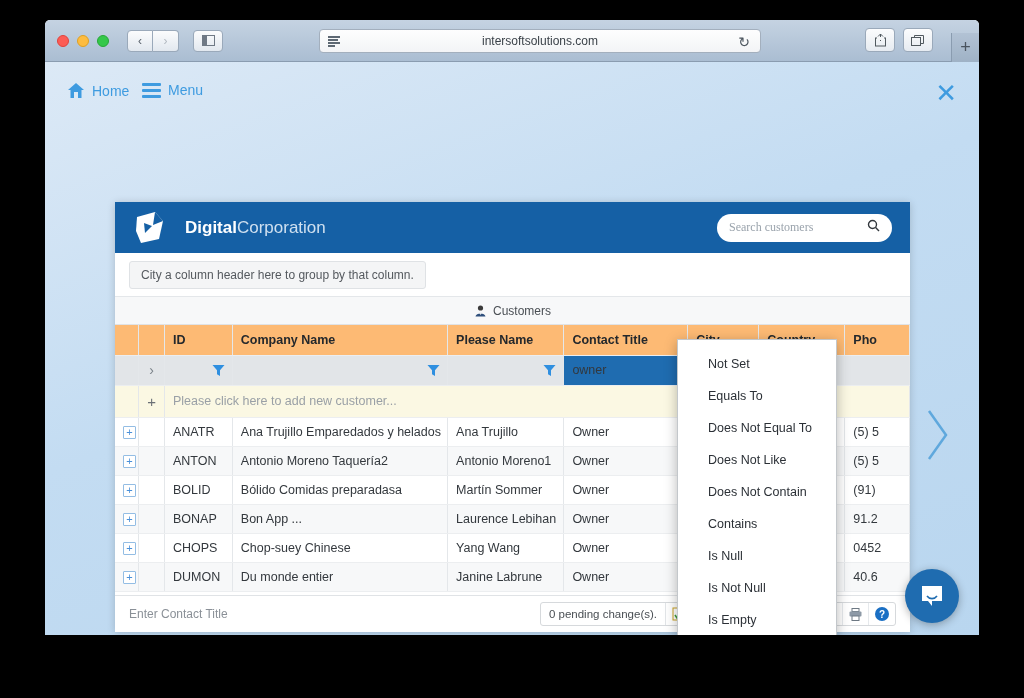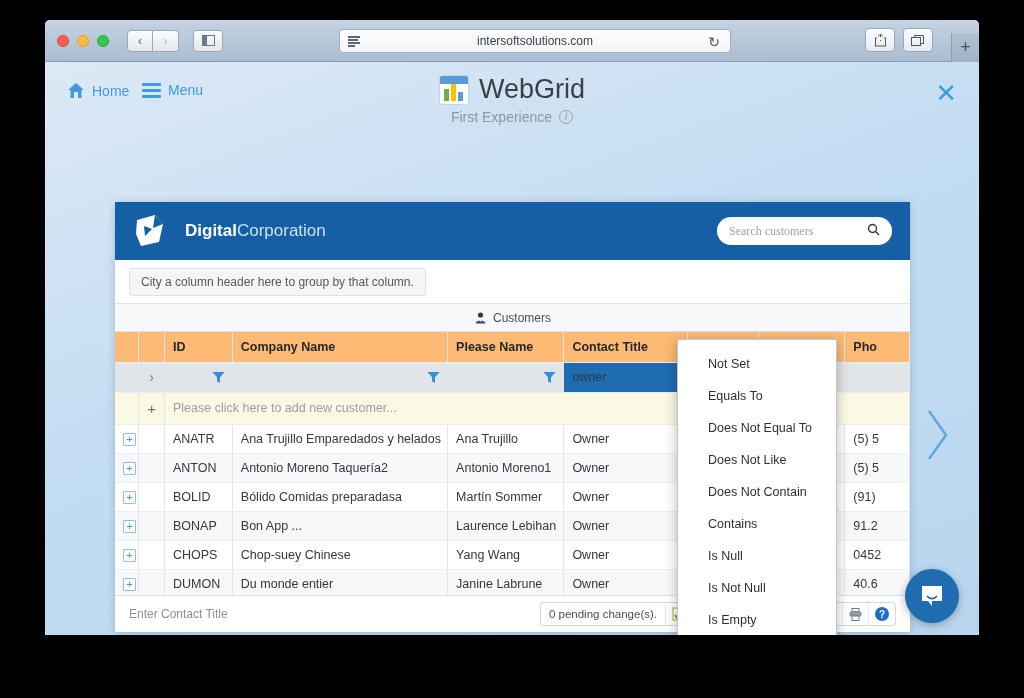--- a/index.html
+++ b/index.html
@@ -47,22 +47,22 @@
   .sidebarbtn {
     width: 30px; height: 22px; margin-left: 14px;
     background: linear-gradient(#fbfcfd, #e2e8ef);
     border: 1px solid #9aa9ba; border-radius: 4px;
     display: flex; align-items: center; justify-content: center;
   }
   .sb-ico { width: 13px; height: 11px; border: 1px solid #6f7985; position: relative; }
   .sb-ico:after { content: ""; position: absolute; left: 0; top: 0; bottom: 0; width: 4px; background: #6f7985; }
 
   .urlbar {
-    position: absolute; left: 294px; top: 9px;
-    width: 392px; height: 24px;
+    position: absolute; left: 274px; top: 9px;
+    width: 442px; height: 24px;
     background: linear-gradient(#fefefe,#f3f4f6);
     border: 1px solid #a3afbd; border-radius: 4px;
     display: flex; align-items: center; justify-content: center;
   }
   .url-text { font-size: 12px; color: #3b4249; }
   .reader-ico {
     position: absolute; left: 8px; top: 6px; width: 12px; height: 11px;
     display: flex; flex-direction: column; justify-content: space-between;
   }
   .reader-ico i { display: block; height: 1.5px; background: #5d6873; }
@@ -136,21 +136,21 @@
   }
 
   
   .grid-card {
     position: absolute; left: 70px; top: 140px;
     width: 795px; height: 430px;
     background: #fff;
     box-shadow: 0 1px 8px rgba(0,0,0,.18);
   }
   .brandbar {
-    height: 58px; background: #1560a5;
+    height: 51px; background: #1560a5;
     display: flex; align-items: center; padding: 0 18px;
     justify-content: space-between;
   }
   .brand { display: flex; align-items: center; gap: 14px; }
   .brand-mark { width: 38px; height: 38px; position: relative; }
   .brand-text { font-size: 17px; color: #fff; }
   .brand-text b { font-weight: bold; }
   .brand-text span { color: #cfe0f0; font-weight: 300; }
   .searchbox {
     width: 175px; height: 28px; background: #fff; border-radius: 14px;
@@ -321,35 +321,20 @@
       </div>
       <div class="menu-link">
         <span class="hamburger">
             <i></i>
             <i></i>
             <i></i>
           </span>
         <span>Menu</span>
       </div>
 
-      <div class="app-title-wrap">
-        <div class="app-title-row">
-          <span class="grid-logo">
-            <span class="top"></span>
-              <span class="b1"></span>
-              <span class="b2"></span>
-              <span class="b3"></span>
-          </span>
-          <span class="app-title">WebGrid</span>
-        </div>
-        <div class="app-sub">
-          <span>First Experience</span>
-          <span class="info-ico">i</span>
-        </div>
-      </div>
 
       <div class="close-x">✕</div>
     </div>
 
     <div class="grid-card">
 
       <div class="brandbar">
         <div class="brand">
           <span class="brand-mark">
             <svg width="38" height="38" viewBox="0 0 38 38">

